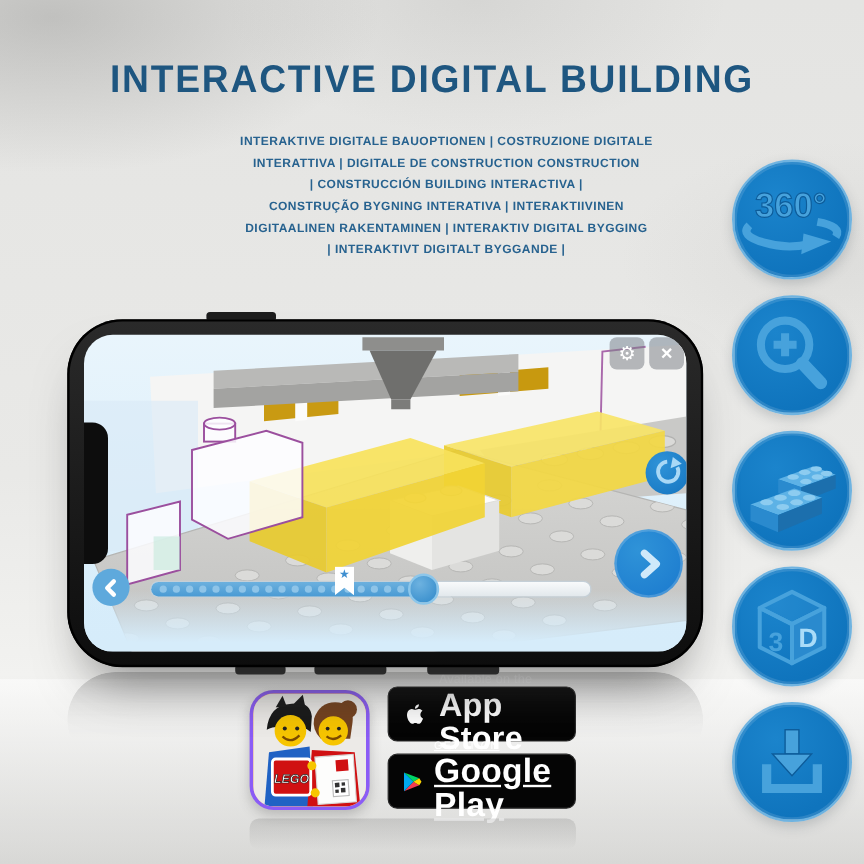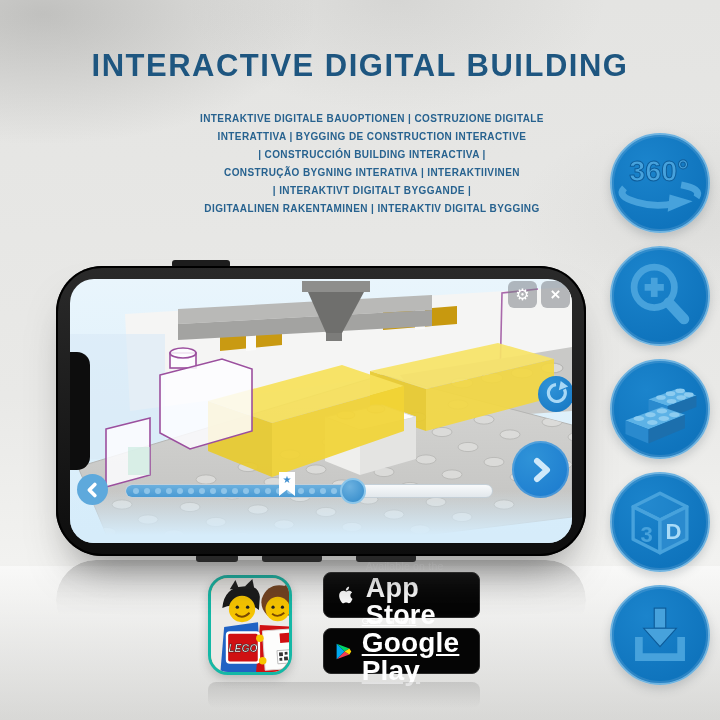--- a/index.html
+++ b/index.html
@@ -78,22 +78,22 @@
     display:flex;align-items:center;padding-left:7px;box-sizing:border-box;}
   .dot{width:6px;height:6px;border-radius:50%;background:var(--dot-blue);
     display:inline-block;margin-right:5px;flex:none;}
   .thumb{position:absolute;left:214px;top:-7px;width:26px;height:26px;border-radius:50%;
     background:radial-gradient(circle at 35% 30%, #6db2e0, #3f93cf 75%);
     border:2px solid #8cc6ea;box-sizing:border-box;}
   .marker{position:absolute;left:153px;top:-13px;width:16px;height:24px;background:#fff;
     clip-path:polygon(0 0,100% 0,100% 100%,50% 74%,0 100%);
     display:flex;justify-content:center;}
   .marker span{color:#3f8fd0;font-size:10px;line-height:15px;}
-  .app-icon{position:absolute;left:208px;top:575px;width:84px;height:100px;border-radius:20px;
-    background:#fdba74;border:3px solid #14b8a6;box-sizing:border-box;overflow:hidden;
+  .app-icon{position:absolute;left:208px;top:575px;width:100px;height:100px;border-radius:20px;
+    background:#fdba74;border:3px solid #8b5cf6;box-sizing:border-box;overflow:hidden;
     box-shadow:0 4px 10px rgba(90,90,90,.30);}
   .badge{position:absolute;left:323px;width:157px;height:46px;border-radius:8px;
     background:var(--badge-bg);border:1px solid #2a2a2a;box-sizing:border-box;color:#fff;
     display:flex;align-items:center;padding:0 10px 0 12px;gap:10px;}
   .badge-appstore{top:572px;}
   .badge-play{top:628px;text-decoration:underline;}
   .badge .txt{display:flex;flex-direction:column;justify-content:center;line-height:1;}
   .badge-appstore .l1{font-size:10.5px;letter-spacing:.2px;margin-bottom:3px;}
   .badge-appstore .l2{font-size:27px;font-weight:600;letter-spacing:.2px;}
   .badge-play .l1{font-size:9px;letter-spacing:1.1px;margin-bottom:3px;}
@@ -104,25 +104,25 @@
 </head>
 <body>
 
 <div class="stage">
   <div class="bg-shade"></div>
   <div class="floor"></div>
 
   <div class="title">INTERACTIVE DIGITAL BUILDING</div>
   <div class="subtitle">
     <span>INTERAKTIVE DIGITALE BAUOPTIONEN | COSTRUZIONE DIGITALE</span>
-    <span>INTERATTIVA | BYGGING DE CONSTRUCTION INTERACTIVE</span>
+    <span>INTERATTIVA | DIGITALE DE CONSTRUCTION CONSTRUCTION</span>
     <span>| CONSTRUCCIÓN BUILDING INTERACTIVA |</span>
     <span>CONSTRUÇÃO BYGNING INTERATIVA | INTERAKTIIVINEN</span>
+    <span>DIGITAALINEN RAKENTAMINEN | INTERAKTIV DIGITAL BYGGING</span>
     <span>| INTERAKTIVT DIGITALT BYGGANDE |</span>
-    <span>DIGITAALINEN RAKENTAMINEN | INTERAKTIV DIGITAL BYGGING</span>
   </div>
 
   <div class="features">
     <div class="fcircle fc-0">
       <svg width="96" height="96" viewBox="0 0 100 100">
         <path d="M13 55 Q4 64 26 70 Q46 76 66 71" fill="none" stroke="var(--circle-icon)" stroke-width="7"></path>
         <polygon points="60,62 84,69 58,80" fill="var(--circle-icon)"></polygon>
         <path d="M72 52 Q94 56 88 65" fill="none" stroke="var(--circle-icon)" stroke-width="7"></path>
         <text x="49" y="48" text-anchor="middle" font-size="30" font-weight="bold" fill="var(--circle-icon)" stroke="var(--circle-icon-dark)" stroke-width="1">360°</text>
       </svg>

